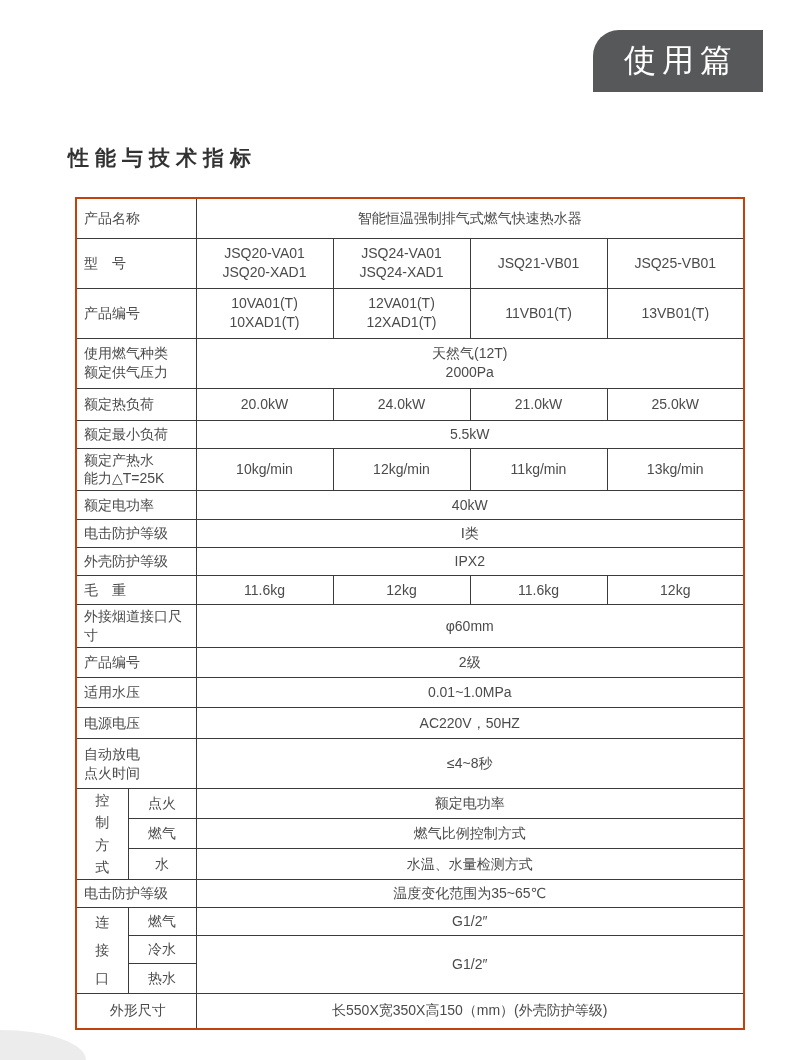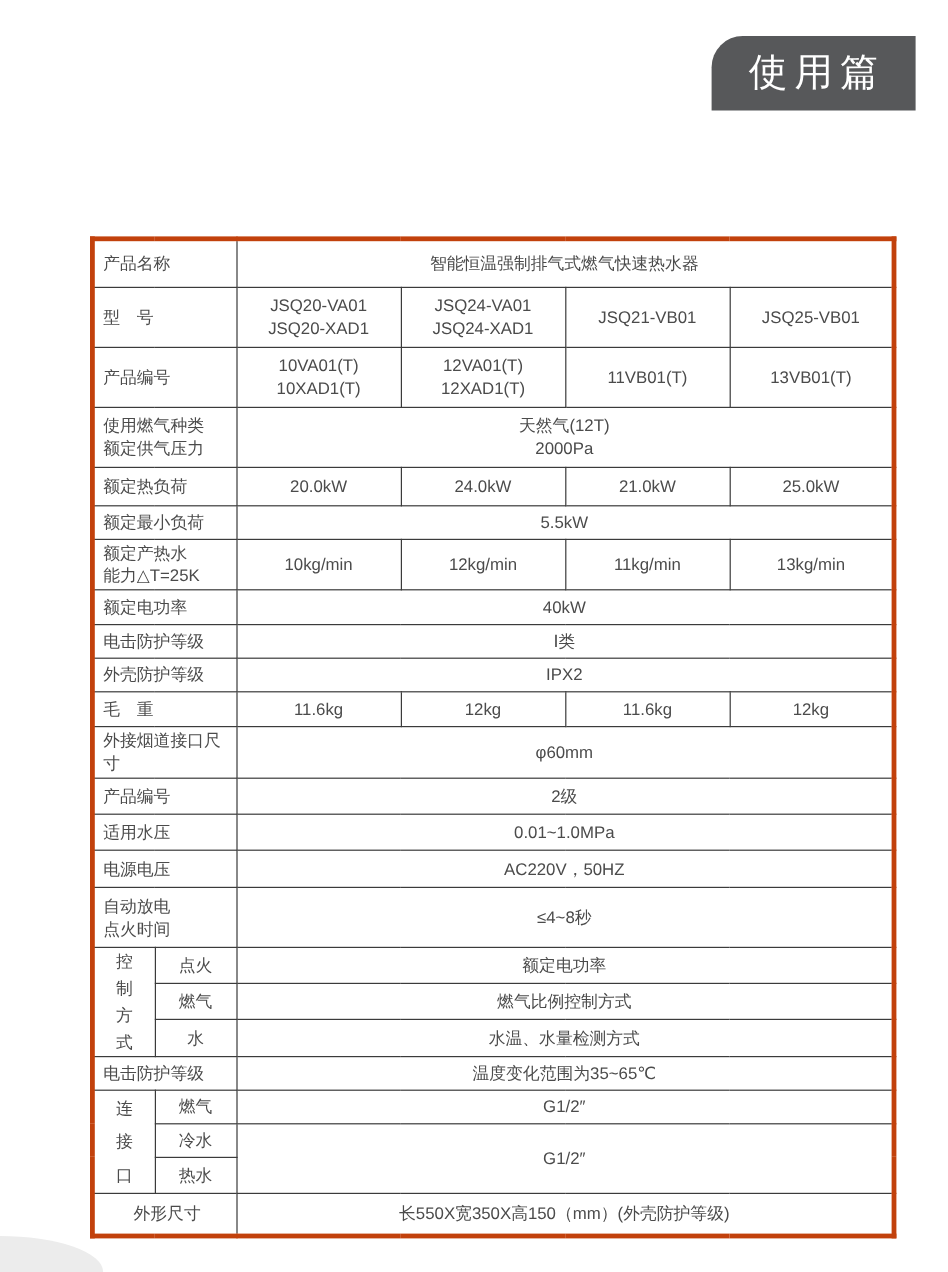--- a/index.html
+++ b/index.html
@@ -72,21 +72,21 @@
     white-space: nowrap;
   }
   
   table.spec {
     position: absolute;
     left: 75px;
     top: 197px;
     width: 668px;
     border-collapse: collapse;
     table-layout: fixed;
-    border: 4px solid #c2410c;
+    border: 2px solid #c2410c;
   }
   table.spec td {
     border: 1px solid #3b3b3b;
     font-size: 14px;
     color: #4b4b4b;
     text-align: center;
     vertical-align: middle;
     white-space: pre-line;
     line-height: 1.35;
     padding: 2px 4px;
@@ -121,20 +121,21 @@
 </head>
 <body>
 
 <div class="page">
 
   <div class="badge">
     <span class="badge-text">使用篇</span>
   </div>
 
 
+  <h2 class="subtitle">性能与技术指标</h2>
 
   <table class="spec">
     <colgroup>
       <col style="width:52px">
         <col style="width:68px">
       <col style="width:137px">
         <col style="width:137px">
       <col style="width:137px">
         <col style="width:137px">
     </colgroup>

